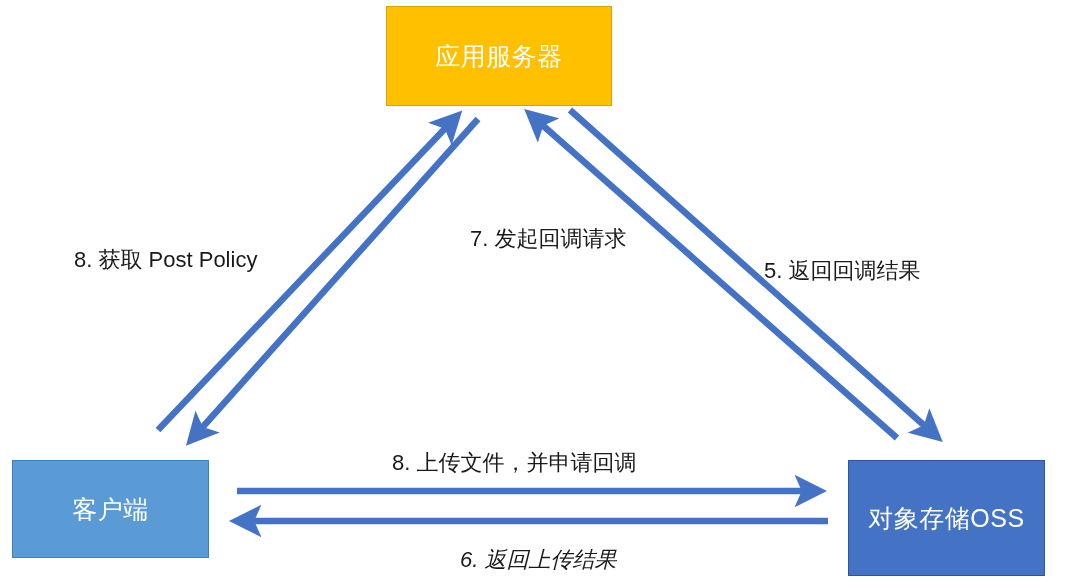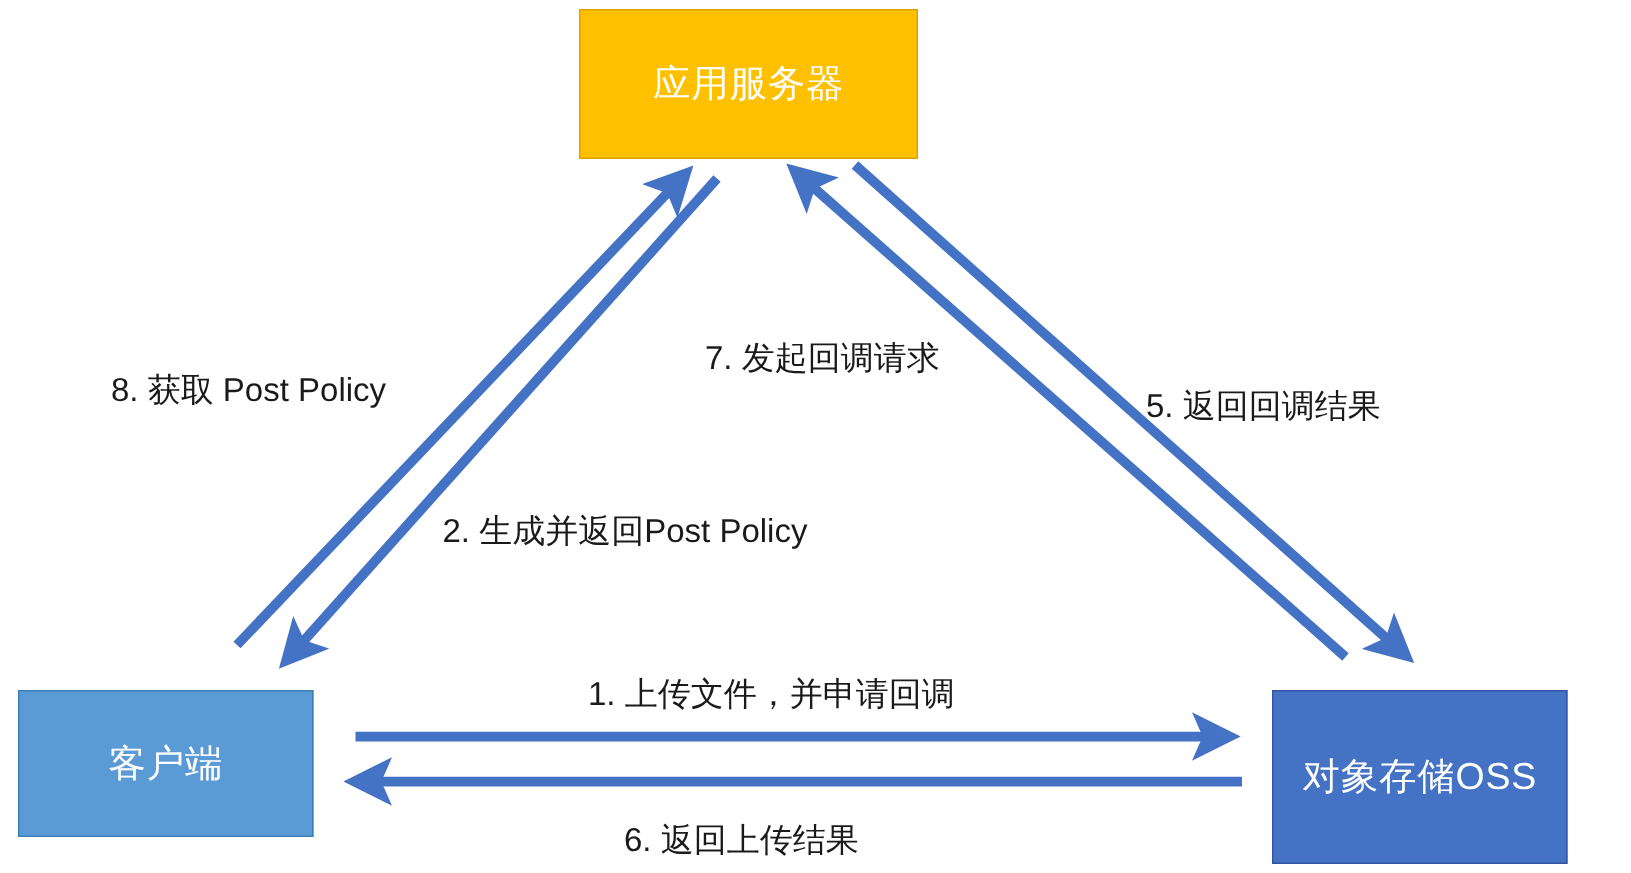--- a/index.html
+++ b/index.html
@@ -68,21 +68,21 @@
     font-size: 22px;
     color: #1a1a1a;
     white-space: nowrap;
     line-height: 1.2;
   }
   #label-1 { left: 74px;  top: 247px; }
   #label-2 { left: 295px; top: 341px; }
   #label-3 { left: 392px; top: 450px; }
   #label-4 { left: 470px; top: 226px; }
   #label-5 { left: 764px; top: 226px; margin-top: 32px; }
-  #label-6 { left: 416px; top: 547px; }
+  #label-6 { left: 460px; top: 547px; font-style: italic; }
 </style>
 </head>
 <body>
 
 <div id="canvas">
 
   <svg id="arrow-layer" viewBox="0 0 1087 582" width="1087" height="582" xmlns="http://www.w3.org/2000/svg">
     <defs>
       <marker id="ah" markerWidth="5" markerHeight="5" refX="3.6" refY="2.5" orient="auto" markerUnits="strokeWidth">
         <path d="M0,0 L5,2.5 L0,5 L1.1,2.5 Z" fill="#4472C4"></path>
@@ -108,19 +108,18 @@
 
   <div class="node" id="node-client">
     <span class="node-label">客户端</span>
   </div>
 
   <div class="node" id="node-oss">
     <span class="node-label">对象存储OSS</span>
   </div>
 
   <div class="edge-label" id="label-1">8. 获取 Post Policy</div>
-  <div class="edge-label" id="label-2">2. 生成并返回Post Policy</div>
-  <div class="edge-label" id="label-3">1. 上传文件，并申请回调</div>
+  <div class="edge-label" id="label-3">8. 上传文件，并申请回调</div>
   <div class="edge-label" id="label-4">7. 发起回调请求</div>
   <div class="edge-label" id="label-5">5. 返回回调结果</div>
   <div class="edge-label" id="label-6">6. 返回上传结果</div>
 
 </div>
 
 </body></html>

